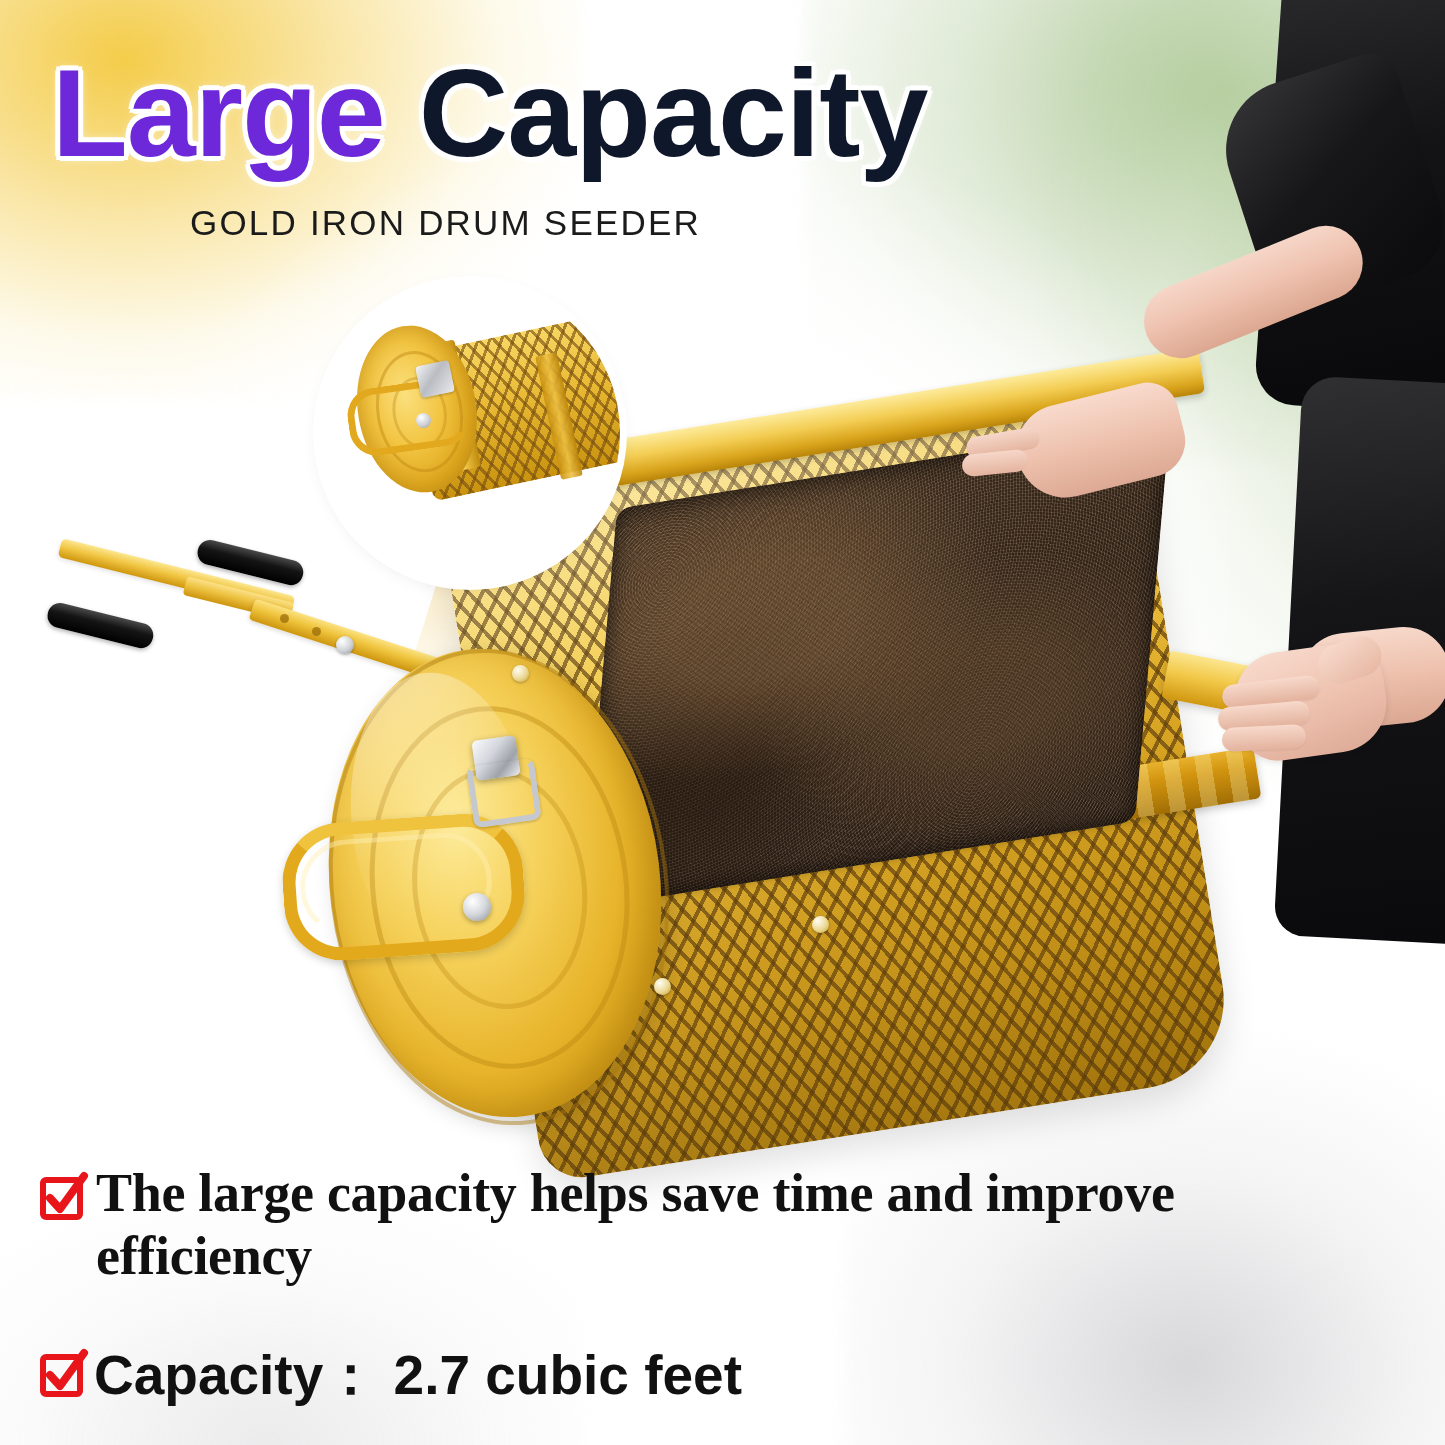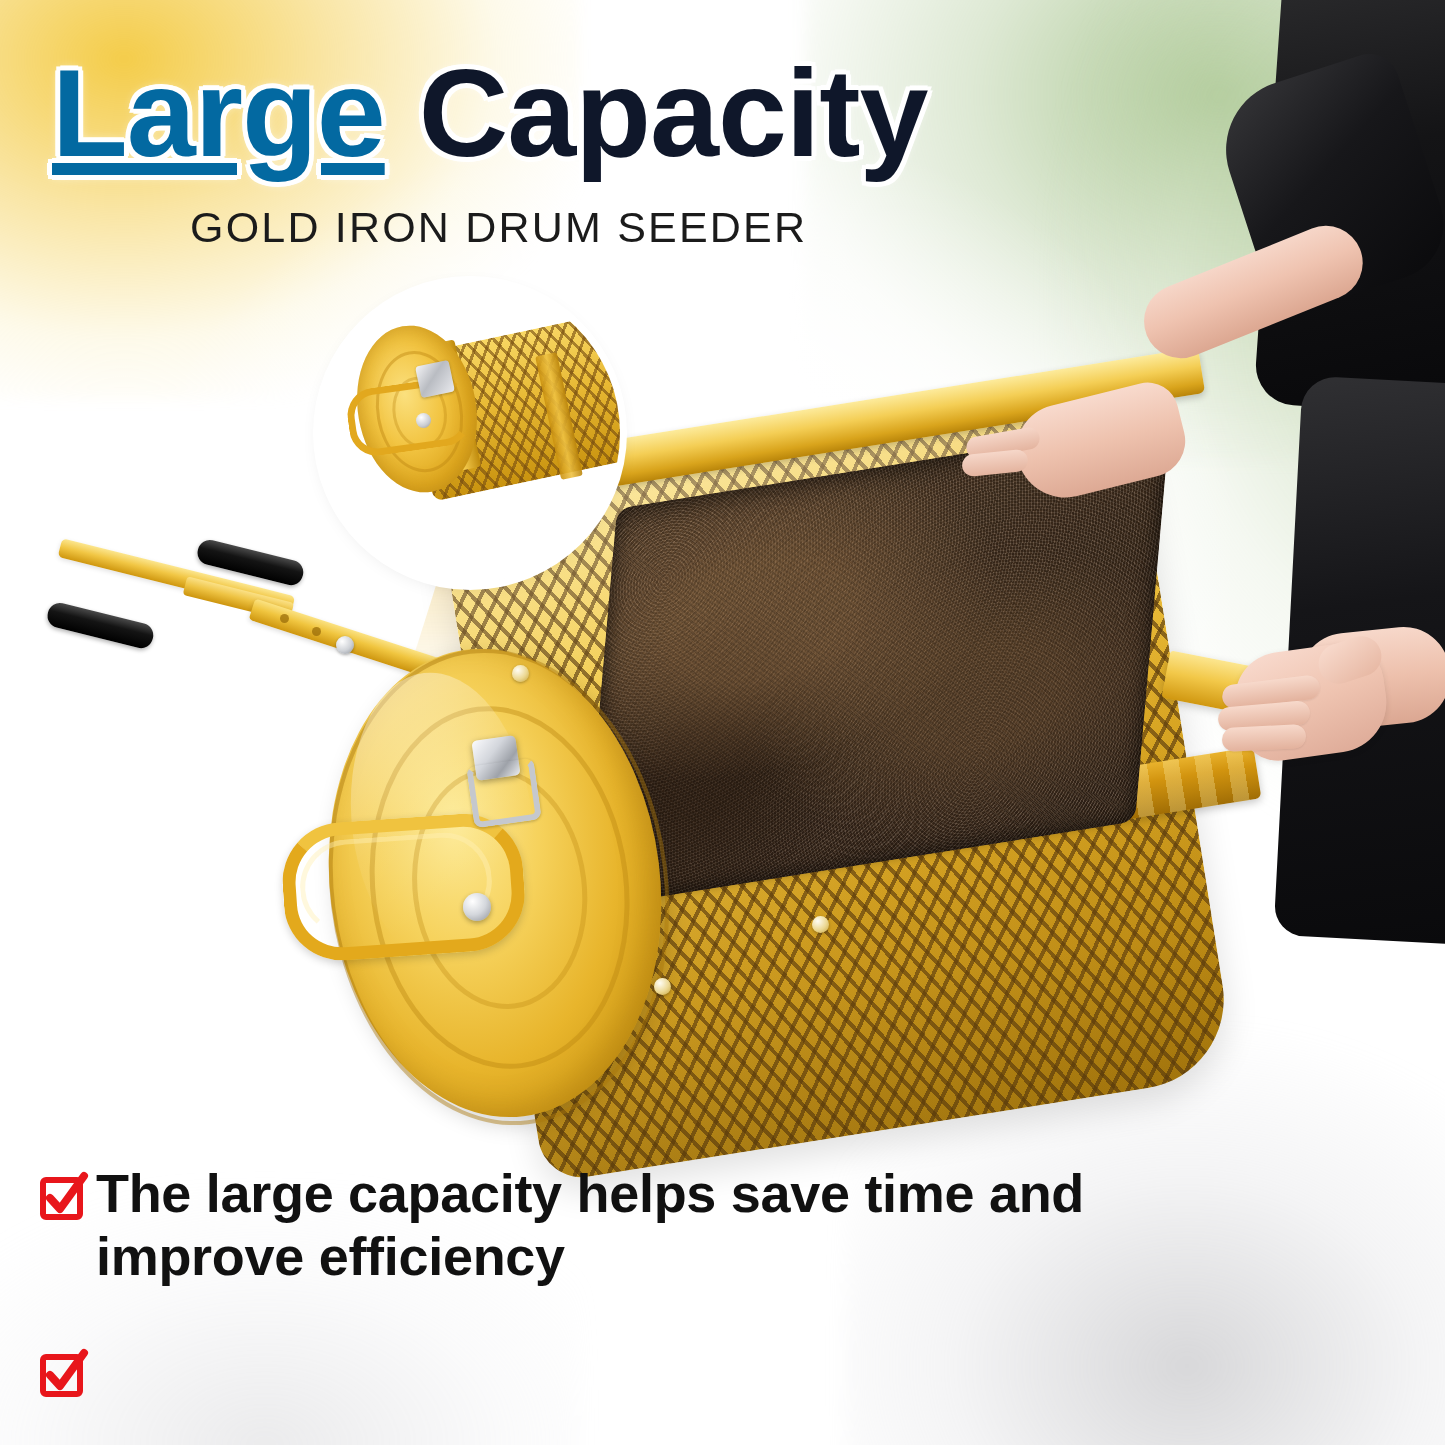--- a/index.html
+++ b/index.html
@@ -42,37 +42,36 @@
     background:radial-gradient(ellipse at 50% 50%, rgba(255,255,255,.97) 0%, rgba(255,255,255,.80) 45%, rgba(255,255,255,0) 76%);
   }
 
   
   .headline{
     position:absolute;left:52px;top:48px;width:1060px;
     font-size:124px;line-height:1.06;font-weight:bold;letter-spacing:-1px;
     white-space:nowrap;
   }
   .hl-a{
-    color:#0369a1;
+    color:#6d28d9;
     text-shadow:
       -4px -4px 0 #fff, 4px -4px 0 #fff, -4px 4px 0 #fff, 4px 4px 0 #fff,
       0 -5px 0 #fff, 0 5px 0 #fff, -5px 0 0 #fff, 5px 0 0 #fff,
       0 0 12px rgba(255,255,255,.95);
-    text-decoration: underline;
   }
   .hl-b{
     color:#0f172a;margin-left:34px;
     text-shadow:
       -4px -4px 0 #fff, 4px -4px 0 #fff, -4px 4px 0 #fff, 4px 4px 0 #fff,
       0 -5px 0 #fff, 0 5px 0 #fff, -5px 0 0 #fff, 5px 0 0 #fff,
       0 0 12px rgba(255,255,255,.9);
   }
   .subhead{
     position:absolute;left:190px;top:203px;
-    font-size:43px;letter-spacing:2.2px;color:#1b1b1b;font-weight:300;
+    font-size:35px;letter-spacing:2.2px;color:#1b1b1b;font-weight:300;
     white-space:nowrap;
   }
 
   
   .beam{
     position:absolute;left:398px;top:455px;width:330px;height:230px;
     background:linear-gradient(180deg, rgba(248,226,170,.95) 0%, rgba(250,233,190,.80) 55%, rgba(252,242,215,.25) 100%);
     clip-path:polygon(24% 0%, 60% 0%, 100% 100%, 2% 100%);
     filter:blur(1px);
   }
@@ -361,21 +360,21 @@
     background:linear-gradient(160deg,#F9DCCF,#E6B6A1);
   }
 
   
   .bullets{position:absolute;left:40px;top:1162px;width:1200px;}
   .bullet{display:flex;align-items:flex-start;margin-bottom:14px;}
   .chk{position:relative;width:46px;height:46px;flex:0 0 46px;margin-top:12px;}
   .chk svg{display:block;width:46px;height:46px;overflow:visible;}
   .btext{
     font-size:54px;line-height:1.16;font-weight:bold;color:#111;
-    letter-spacing:-0.3px;margin-left:10px;
+    letter-spacing:-0.3px;margin-left:10px;font-family:Liberation Serif, serif;
   }
   .bullet2{margin-top:52px;}
   .btext2{font-size:55px;font-weight:bold;color:#111;white-space:nowrap;margin-left:8px;}
 </style>
 </head>
 <body>
 
 <div class="stage">
 
   <div class="bg-base"></div>
@@ -471,17 +470,18 @@
       <span class="btext">The large capacity helps save time and improve efficiency</span>
     </div>
 
     <div class="bullet bullet2">
       <span class="chk">
         <svg viewBox="0 0 46 46">
           <rect x="3" y="6" width="37" height="37" rx="3" fill="none" stroke="#E8161B" stroke-width="6"></rect>
           <path d="M10 24 L20 35 L44 2" fill="none" stroke="#E8161B" stroke-width="8" stroke-linecap="round" stroke-linejoin="round"></path>
         </svg>
       </span>
+      <span class="btext2">Capacity：  2.7 cubic feet</span>
     </div>
 
   </div>
 
 </div>
 
 </body></html>

